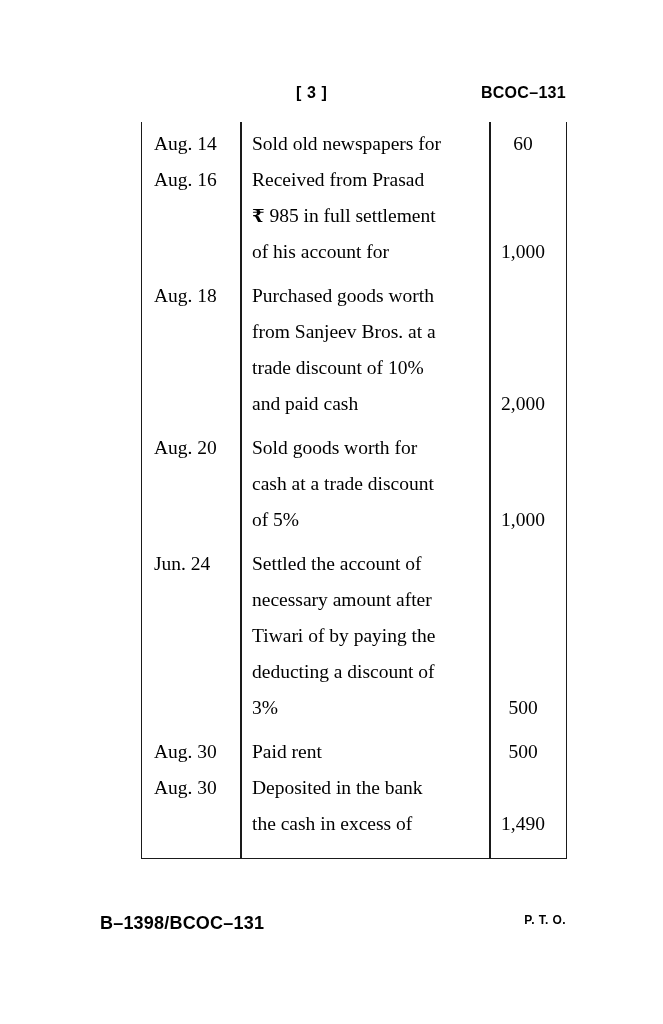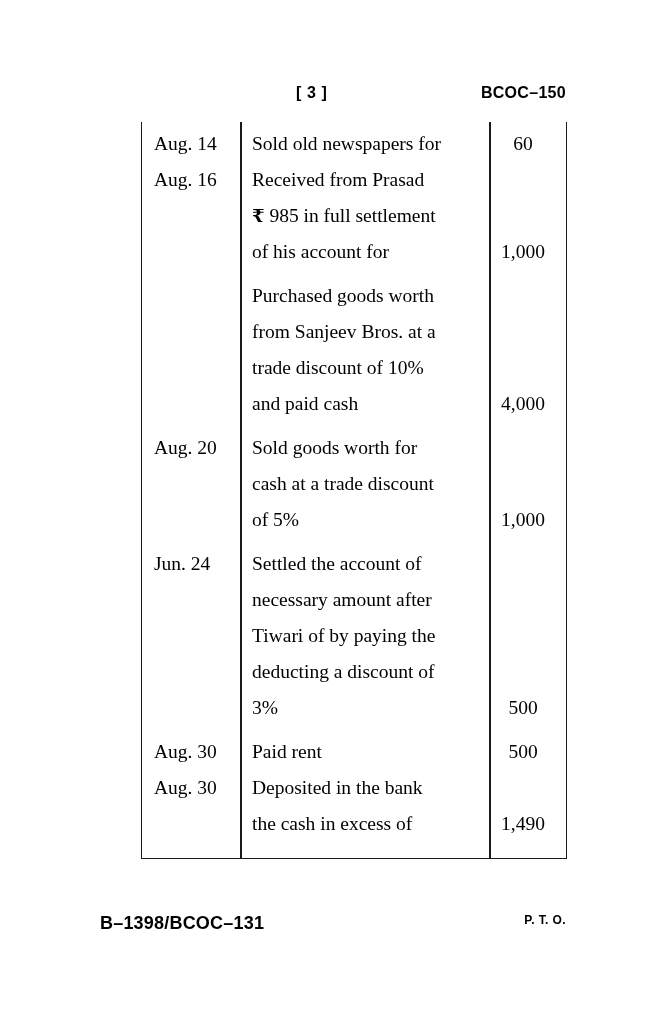--- a/index.html
+++ b/index.html
@@ -163,21 +163,21 @@
     font-size: 12px;
     letter-spacing: 0.4px;
     white-space: nowrap;
   }
 </style>
 </head>
 <body>
 
 <div class="page-header">
   <div class="page-number">[ 3 ]</div>
-  <div class="paper-code">BCOC–150</div>
+  <div class="paper-code">BCOC–131</div>
 </div>
 
 <div class="ledger-table">
   <div class="col-rule-date"></div>
   <div class="col-rule-amount"></div>
   <div class="rows" id="rows-host">
       <div class="ledger-row">
         <div class="entry-line">
           <div class="cell-date">Aug. 14</div>
           <div class="cell-desc">Sold old newspapers for</div>
@@ -196,37 +196,38 @@
           <div class="cell-amount"></div>
         </div>
         <div class="entry-line">
           <div class="cell-date"></div>
           <div class="cell-desc">of his account for</div>
           <div class="cell-amount">1,000</div>
         </div>
       </div>
       <div class="ledger-row">
         <div class="entry-line">
+          <div class="cell-date">Aug. 18</div>
           <div class="cell-desc">Purchased goods worth</div>
           <div class="cell-amount"></div>
         </div>
         <div class="entry-line">
           <div class="cell-date"></div>
           <div class="cell-desc">from Sanjeev Bros. at a</div>
           <div class="cell-amount"></div>
         </div>
         <div class="entry-line">
           <div class="cell-date"></div>
           <div class="cell-desc">trade discount of 10%</div>
           <div class="cell-amount"></div>
         </div>
         <div class="entry-line">
           <div class="cell-date"></div>
           <div class="cell-desc">and paid cash</div>
-          <div class="cell-amount">4,000</div>
+          <div class="cell-amount">2,000</div>
         </div>
       </div>
       <div class="ledger-row">
         <div class="entry-line">
           <div class="cell-date">Aug. 20</div>
           <div class="cell-desc">Sold goods worth for</div>
           <div class="cell-amount"></div>
         </div>
         <div class="entry-line">
           <div class="cell-date"></div>

